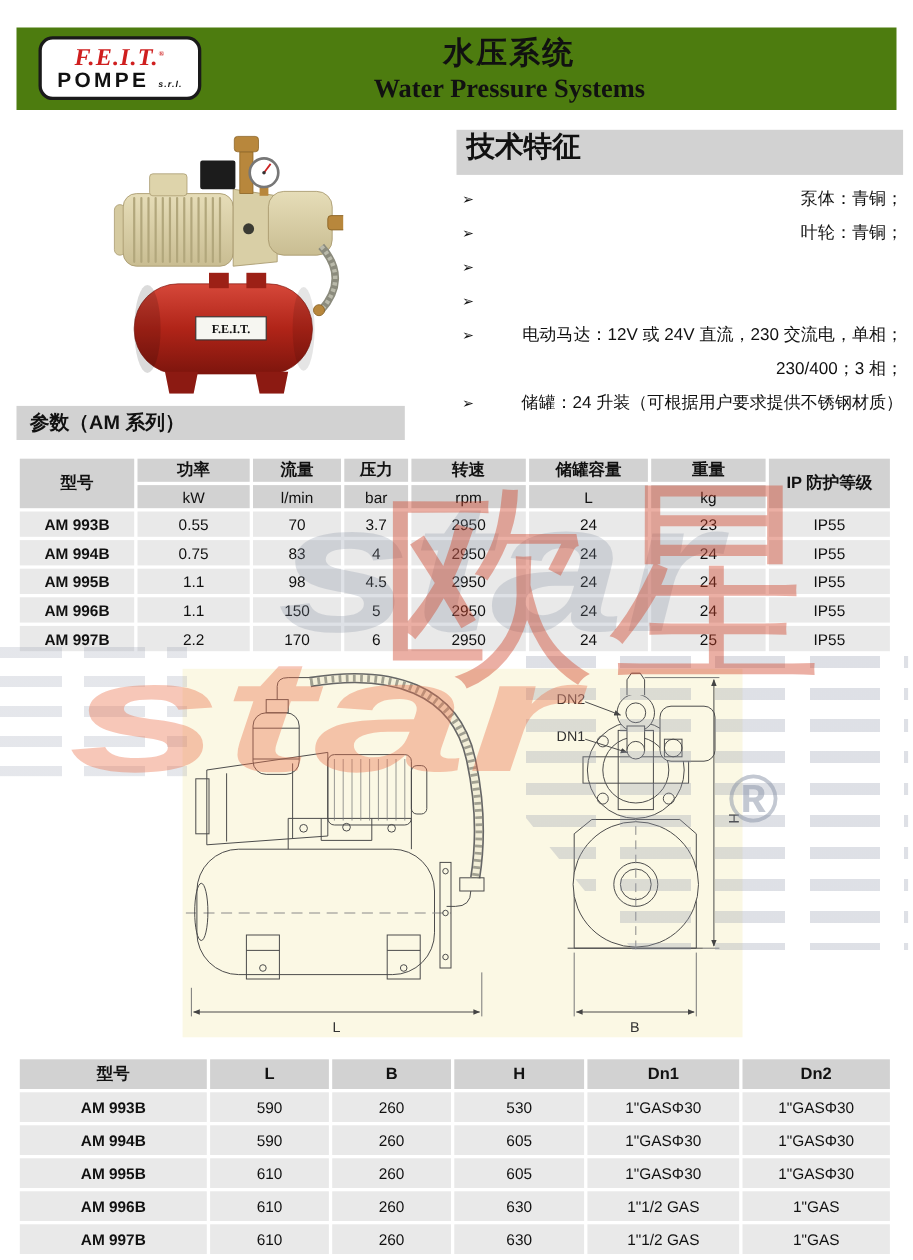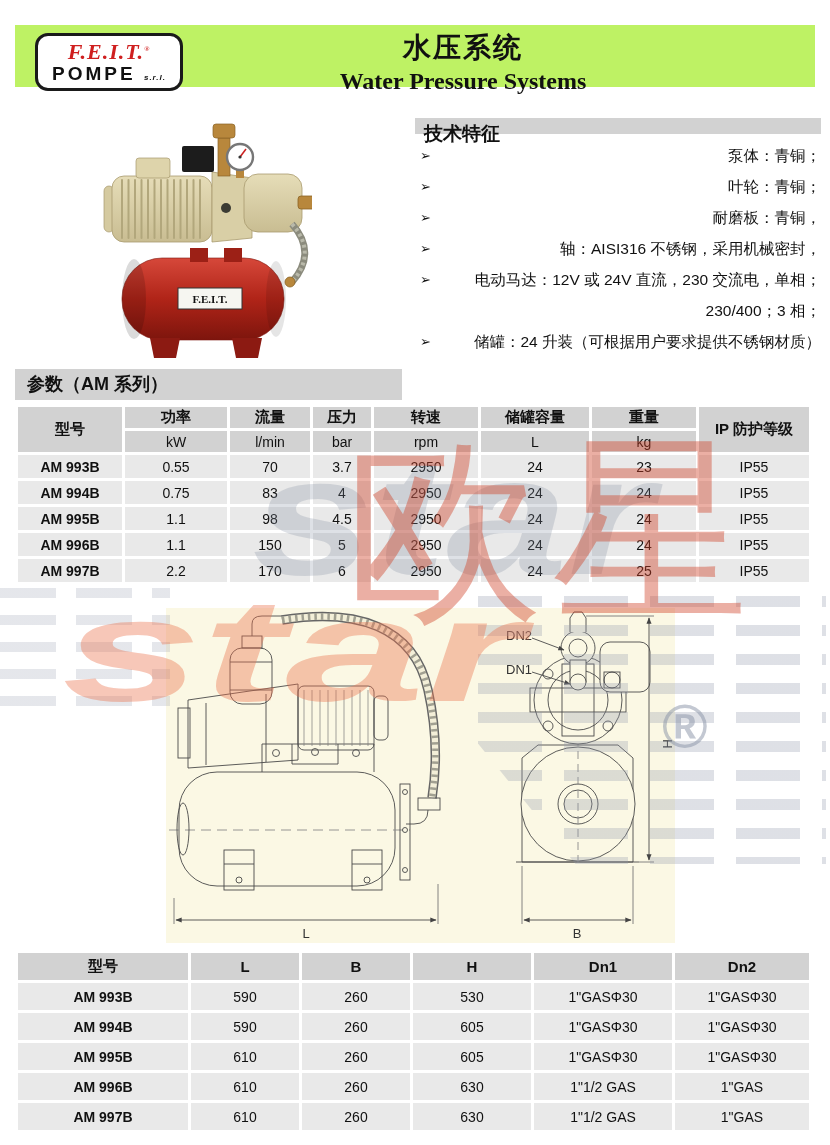--- a/index.html
+++ b/index.html
@@ -2,48 +2,48 @@
 <html><head>
 <meta charset="utf-8">
 <style>
   html,body{margin:0;padding:0;}
   body{
     width:830px;height:1145px;position:relative;background:#ffffff;
     font-family:"Liberation Sans","DejaVu Sans",sans-serif;color:#111;
     overflow:hidden;
   }
   
-  .band{position:absolute;left:15px;top:25px;width:800px;height:62px;background:#bef264;}
+  .band{position:absolute;left:15px;top:25px;width:800px;height:75px;background:#4d7c0f;}
   .logo{
     position:absolute;left:20px;top:8px;width:148px;height:58px;background:#fff;
     border:3px solid #1a1a1a;border-radius:13px;box-sizing:border-box;
     display:flex;flex-direction:column;align-items:center;justify-content:center;line-height:1.05;
   }
   .logo .l1{font-family:"Liberation Serif","DejaVu Serif",serif;font-weight:bold;font-style:italic;
     color:#cf1f1f;font-size:22px;letter-spacing:1px;}
   .logo .l1 sup{font-size:7px;color:#cf1f1f;}
   .logo .l2{font-weight:bold;font-size:19px;letter-spacing:3px;color:#111;}
   .logo .l2 .srl{font-size:8px;letter-spacing:1px;font-weight:bold;font-style:italic;}
   .titles{position:absolute;left:0;right:0;top:4px;text-align:center;padding-left:96px;}
   .titles .zh{font-size:28px;font-weight:bold;letter-spacing:2px;}
   .titles .en{font-family:"Liberation Serif","DejaVu Serif",serif;font-size:24px;font-weight:bold;margin-top:1px;}
   
   .photo{position:absolute;left:92px;top:112px;width:220px;height:246px;}
   
   .features{position:absolute;left:415px;top:118px;width:406px;}
-  .features .head{background:#d2d2d2;height:16px;line-height:31px;font-size:19px;font-weight:bold;padding-left:9px;}
+  .features .head{background:#d2d2d2;height:41px;line-height:31px;font-size:26px;font-weight:bold;padding-left:9px;}
   .features ul{list-style:none;margin:6px 0 0 0;padding:0;}
   .features li{display:flex;font-size:15.5px;line-height:31px;}
   .features .blt{flex:none;width:38px;padding-left:5px;font-size:13px;}
   .features .ft{flex:1;white-space:pre-wrap;text-align:right;}
   
-  .params-bar{position:absolute;left:15px;top:369px;width:387px;height:31px;background:#d2d2d2;
+  .params-bar{position:absolute;left:15px;top:369px;width:353px;height:31px;background:#d2d2d2;
     font-size:18px;font-weight:bold;line-height:31px;padding-left:12px;box-sizing:border-box;}
   
-  table{border-collapse:separate;border-spacing:3px;table-layout:fixed;}
+  table{border-collapse:separate;border-spacing:3px;table-layout:fixed;margin-top:10px;}
   th,td{padding:0;text-align:center;vertical-align:middle;overflow:hidden;}
   th{background:#d2d2d2;font-size:15px;font-weight:bold;}
   td{background:#e9e9e9;font-size:14px;}
   .spec{position:absolute;left:15px;top:404px;width:797px;}
   .spec th{height:21px;}
   .spec th.unit{font-weight:normal;font-size:14px;}
   .spec td{height:23px;}
   .dim{position:absolute;left:15px;top:950px;width:797px;}
   .dim th{height:27px;}
   .dim td{height:27px;}
@@ -141,25 +141,23 @@
       <li>
         <span class="blt">➢</span>
         <span class="ft">泵体：青铜；</span>
       </li>
       <li>
         <span class="blt">➢</span>
         <span class="ft">叶轮：青铜；</span>
       </li>
       <li>
         <span class="blt">➢</span>
-        <span class="ft">耐磨板：青铜，</span>
-      </li>
-      <li>
-        <span class="blt">➢</span>
-        <span class="ft">轴：AISI316 不锈钢，采用机械密封，</span>
+      </li>
+      <li>
+        <span class="blt">➢</span>
       </li>
       <li>
         <span class="blt">➢</span>
         <span class="ft">电动马达：12V 或 24V 直流，230 交流电，单相；
 230/400；3 相；</span>
       </li>
       <li>
         <span class="blt">➢</span>
         <span class="ft">储罐：24 升装（可根据用户要求提供不锈钢材质）</span>
       </li>

